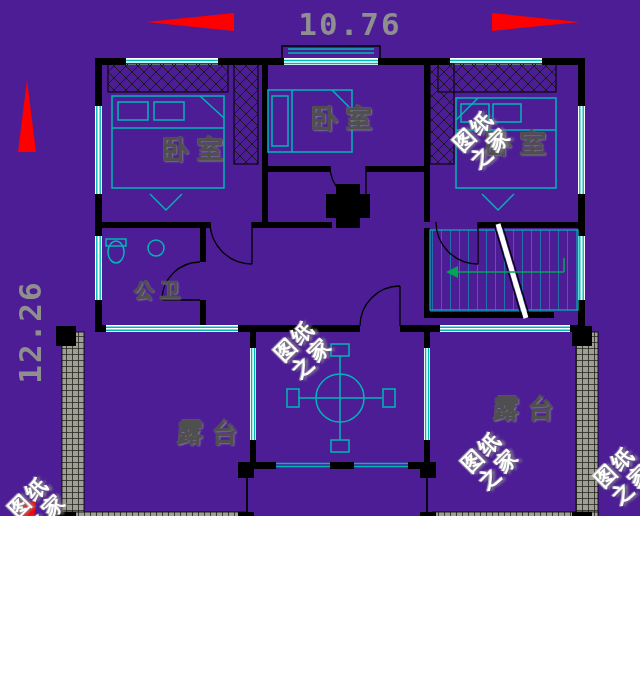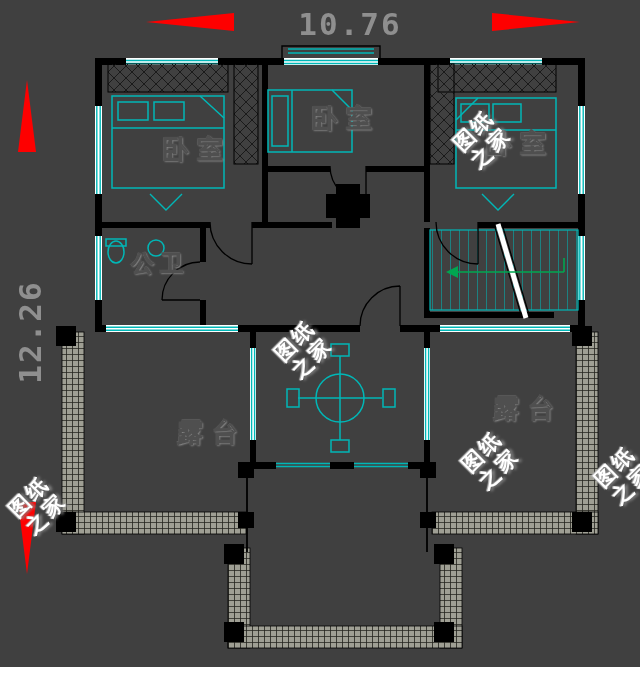--- a/index.html
+++ b/index.html
@@ -1,26 +1,26 @@
 <!DOCTYPE html>
 <html><head>
 <meta charset="utf-8">
 <style>
   html,body{margin:0;padding:0;background:#ffffff;}
-  .stage{position:relative;width:640px;height:667px;background:#404040;overflow:hidden;
+  .stage{position:relative;width:640px;height:516px;background:#4c1d95;overflow:hidden;
          font-family:"DejaVu Sans",sans-serif;}
   .plan-svg{position:absolute;left:0;top:0;}
   .dim{position:absolute;color:#8f8f8f;font-family:"DejaVu Sans Mono",monospace;
        font-size:31px;font-weight:bold;letter-spacing:2px;text-align:center;}
   .dim-top{left:285px;top:6px;width:130px;}
   .dim-left{left:-35px;top:317px;width:130px;height:30px;line-height:30px;transform:rotate(-90deg);}
   .room-label{position:absolute;color:#d2d2d2;-webkit-text-stroke:1px #4f4f4f;
        text-shadow:1px 1px 2px #9a9a9a;font-weight:bold;font-size:26px;
        letter-spacing:9px;text-align:center;white-space:nowrap;}
-  .room-label.small{font-size:23px;letter-spacing:6px;}
+  .room-label.small{font-size:20px;letter-spacing:6px;margin-top:29px;}
   .wm{position:absolute;transform:rotate(-45deg);color:#ffffff;font-weight:bold;
       font-size:21px;line-height:1.12;letter-spacing:3px;text-align:center;width:72px;
       text-shadow:2px 2px 3px #888888,-1px -1px 1px #bbbbbb;}
   .wm span{display:block;}
 </style>
 </head>
 <body>
 
 <div class="stage">
 

